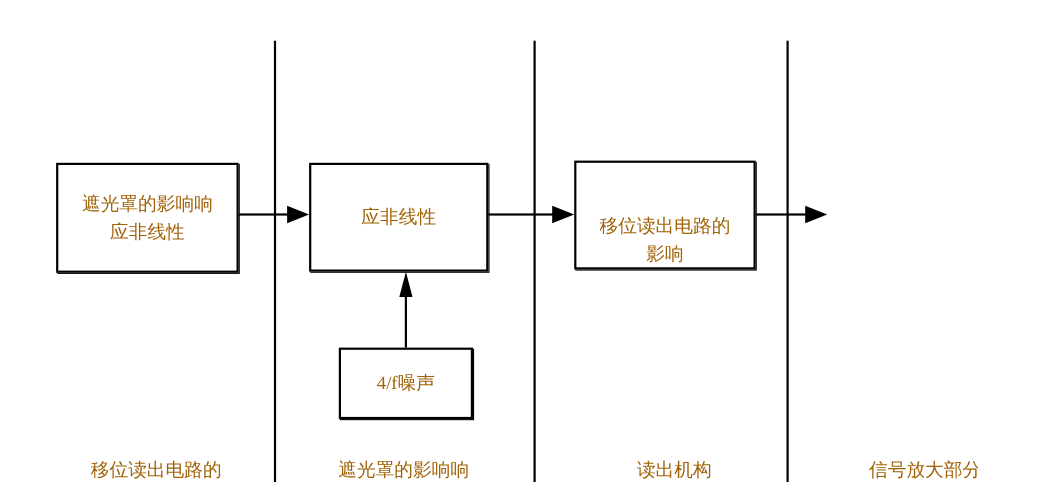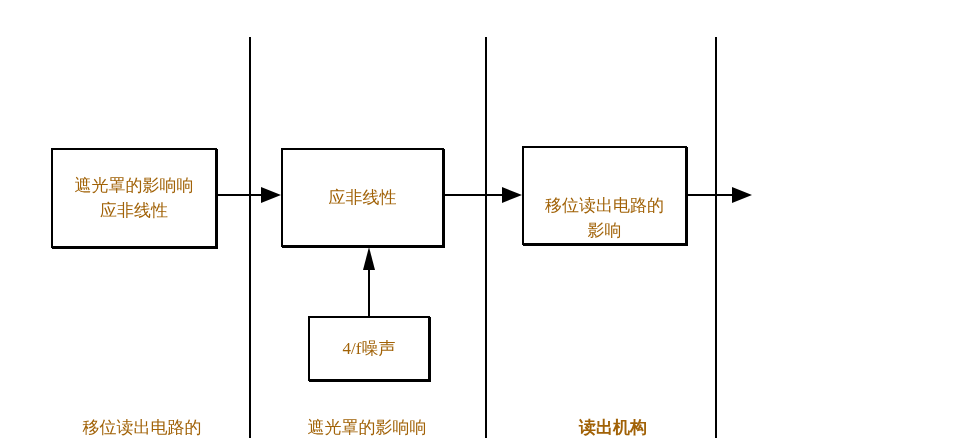--- a/index.html
+++ b/index.html
@@ -116,15 +116,16 @@
     <div class="harrow-head" style="left:732px; top:163px;"></div>
   </div>
 
   <div>
     <div class="varrow-line" style="left:368px; top:240px; height:52px;"></div>
     <div class="varrow-head" style="left:363px; top:223px;"></div>
   </div>
 
   <div class="section-label" style="left:142px;">移位读出电路的</div>
   <div class="section-label" style="left:367px;">遮光罩的影响响</div>
-  <div class="section-label" style="left:613px;font-weight:bold;">读出机构</div>
+  <div class="section-label" style="left:613px;">读出机构</div>
+  <div class="section-label" style="left:841px;">信号放大部分</div>
 
 </div>
 
 </body></html>

